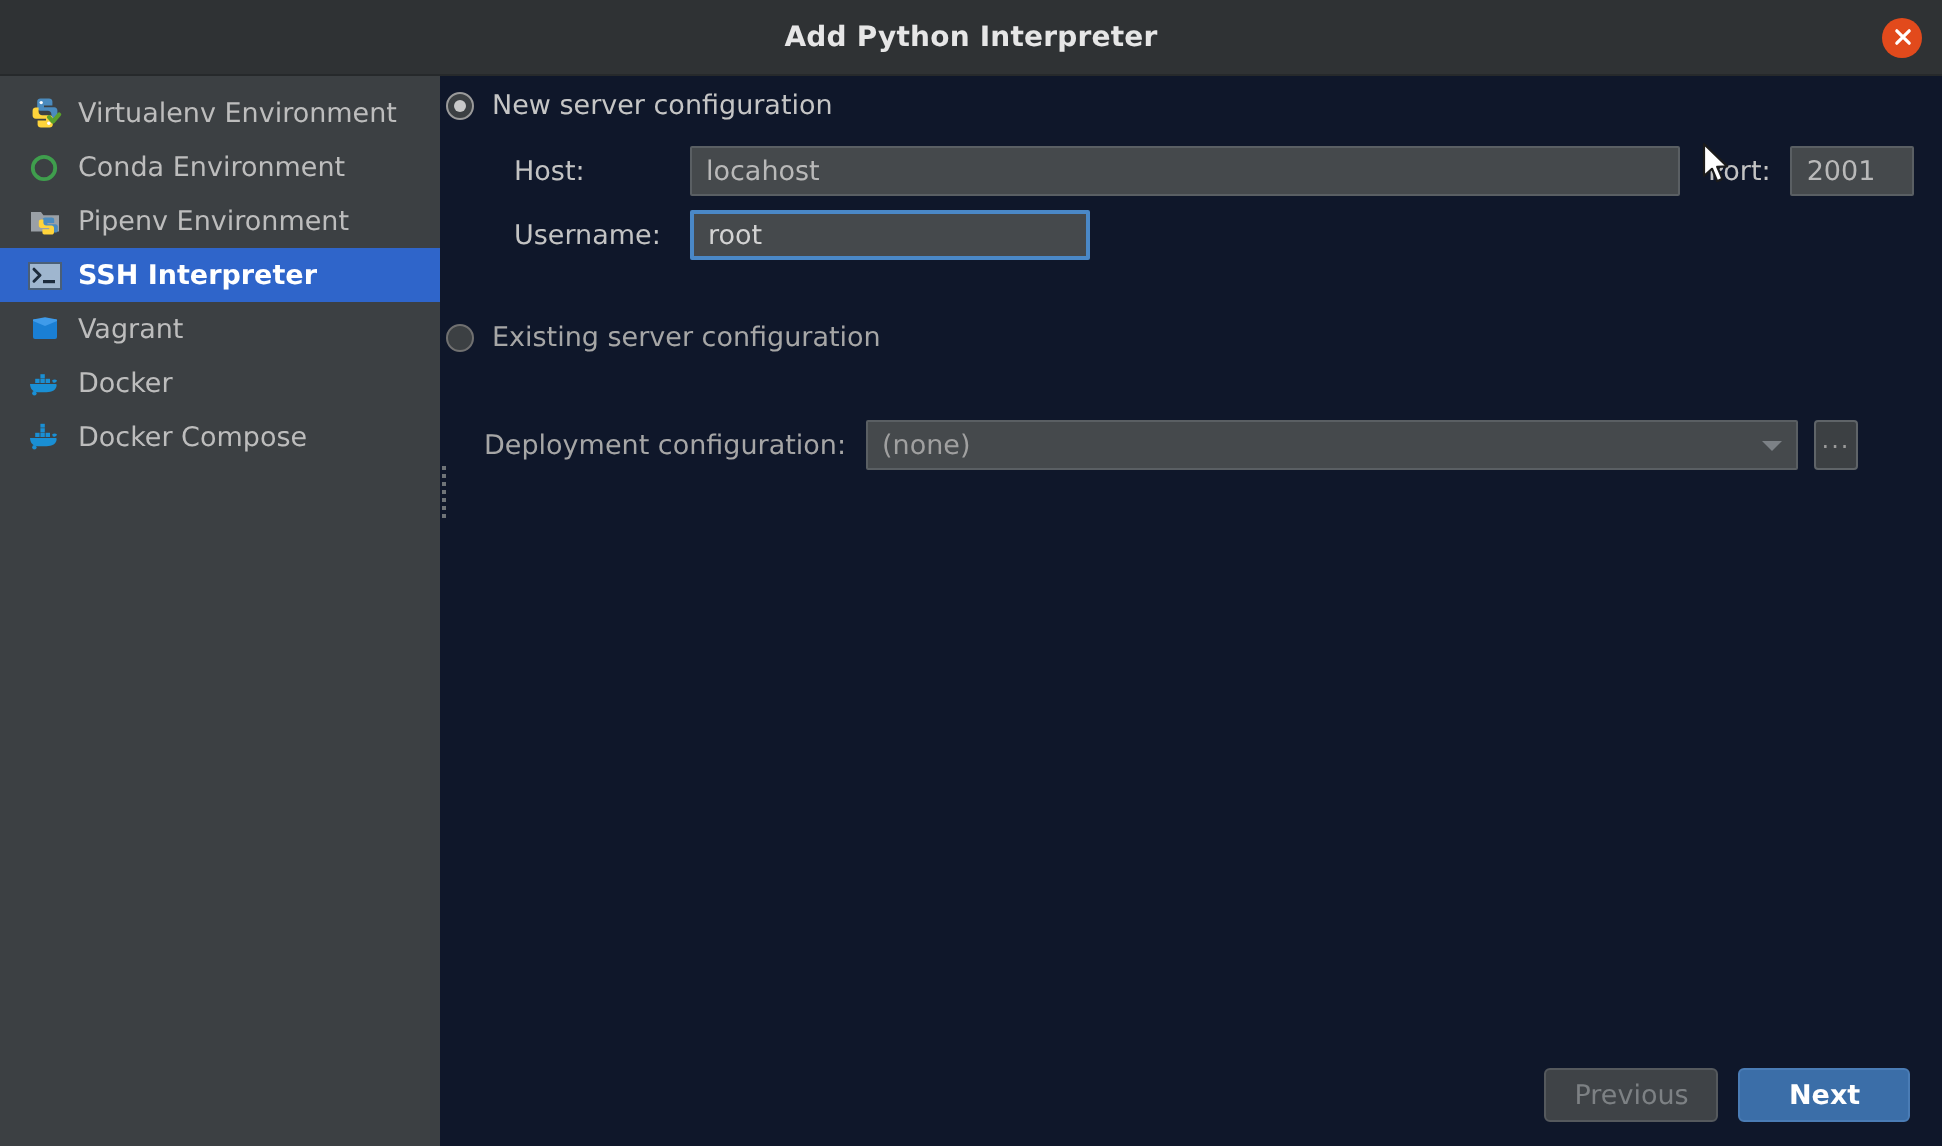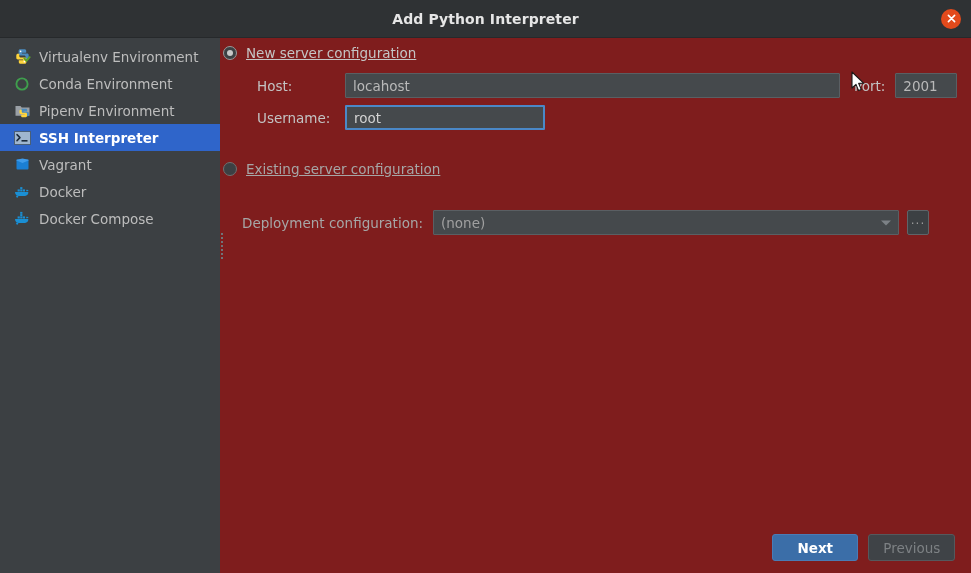--- a/index.html
+++ b/index.html
@@ -50,21 +50,21 @@
   }
   .close-btn svg { display: block; }
 
   
   .dialog-body {
     position: absolute;
     top: 38px;
     left: 0;
     right: 0;
     bottom: 0;
-    background: #7f1d1d;
+    background: #0f172a;
     display: flex;
   }
 
   
   .sidebar {
     width: 220px;
     flex: 0 0 220px;
     padding-top: 5px;
     position: relative;
     background: #3c4043;
@@ -148,21 +148,21 @@
     background: #3c4043;
   }
   .radio.checked::after {
     content: "";
     width: 6px;
     height: 6px;
     border-radius: 50%;
     background: #c9c9c9;
   }
   .radio.disabled { border-color: #707070; }
-  .radio-label { font-size: 13.5px; color: #c5c5c5; text-decoration: underline; }
+  .radio-label { font-size: 13.5px; color: #c5c5c5; }
   .radio-label.dim { color: #a6a6a6; }
 
   .field-row {
     display: flex;
     align-items: center;
     margin-top: 7px;
     padding-left: 34px;
   }
   .field-label {
     font-size: 13.5px;
@@ -432,22 +432,22 @@
     <div class="field-row" style="padding-left:0;margin-top:28px;">
       <span class="field-label lbl-deploy">Deployment configuration:</span>
       <div class="combo">
         <span>(none)</span>
         <span class="combo-arrow"></span>
       </div>
       <div class="ellipsis-btn">...</div>
     </div>
 
     <div class="footer">
+      <div class="btn disabled">Previous</div>
       <div class="btn primary">Next</div>
-      <div class="btn disabled">Previous</div>
     </div>
   </div>
 </div>
 
 <div class="cursor" style="left: 851px; top: 71px;">
   <svg width="15" height="22" viewBox="0 0 15 22">
     <path d="M1 1 L1 17 L5 13.4 L7.6 19.6 L10.2 18.4 L7.6 12.4 L12.6 12.2 Z" fill="#ffffff" stroke="#1b1b1b" stroke-width="1.1" stroke-linejoin="round"></path>
   </svg>
 </div>
 

